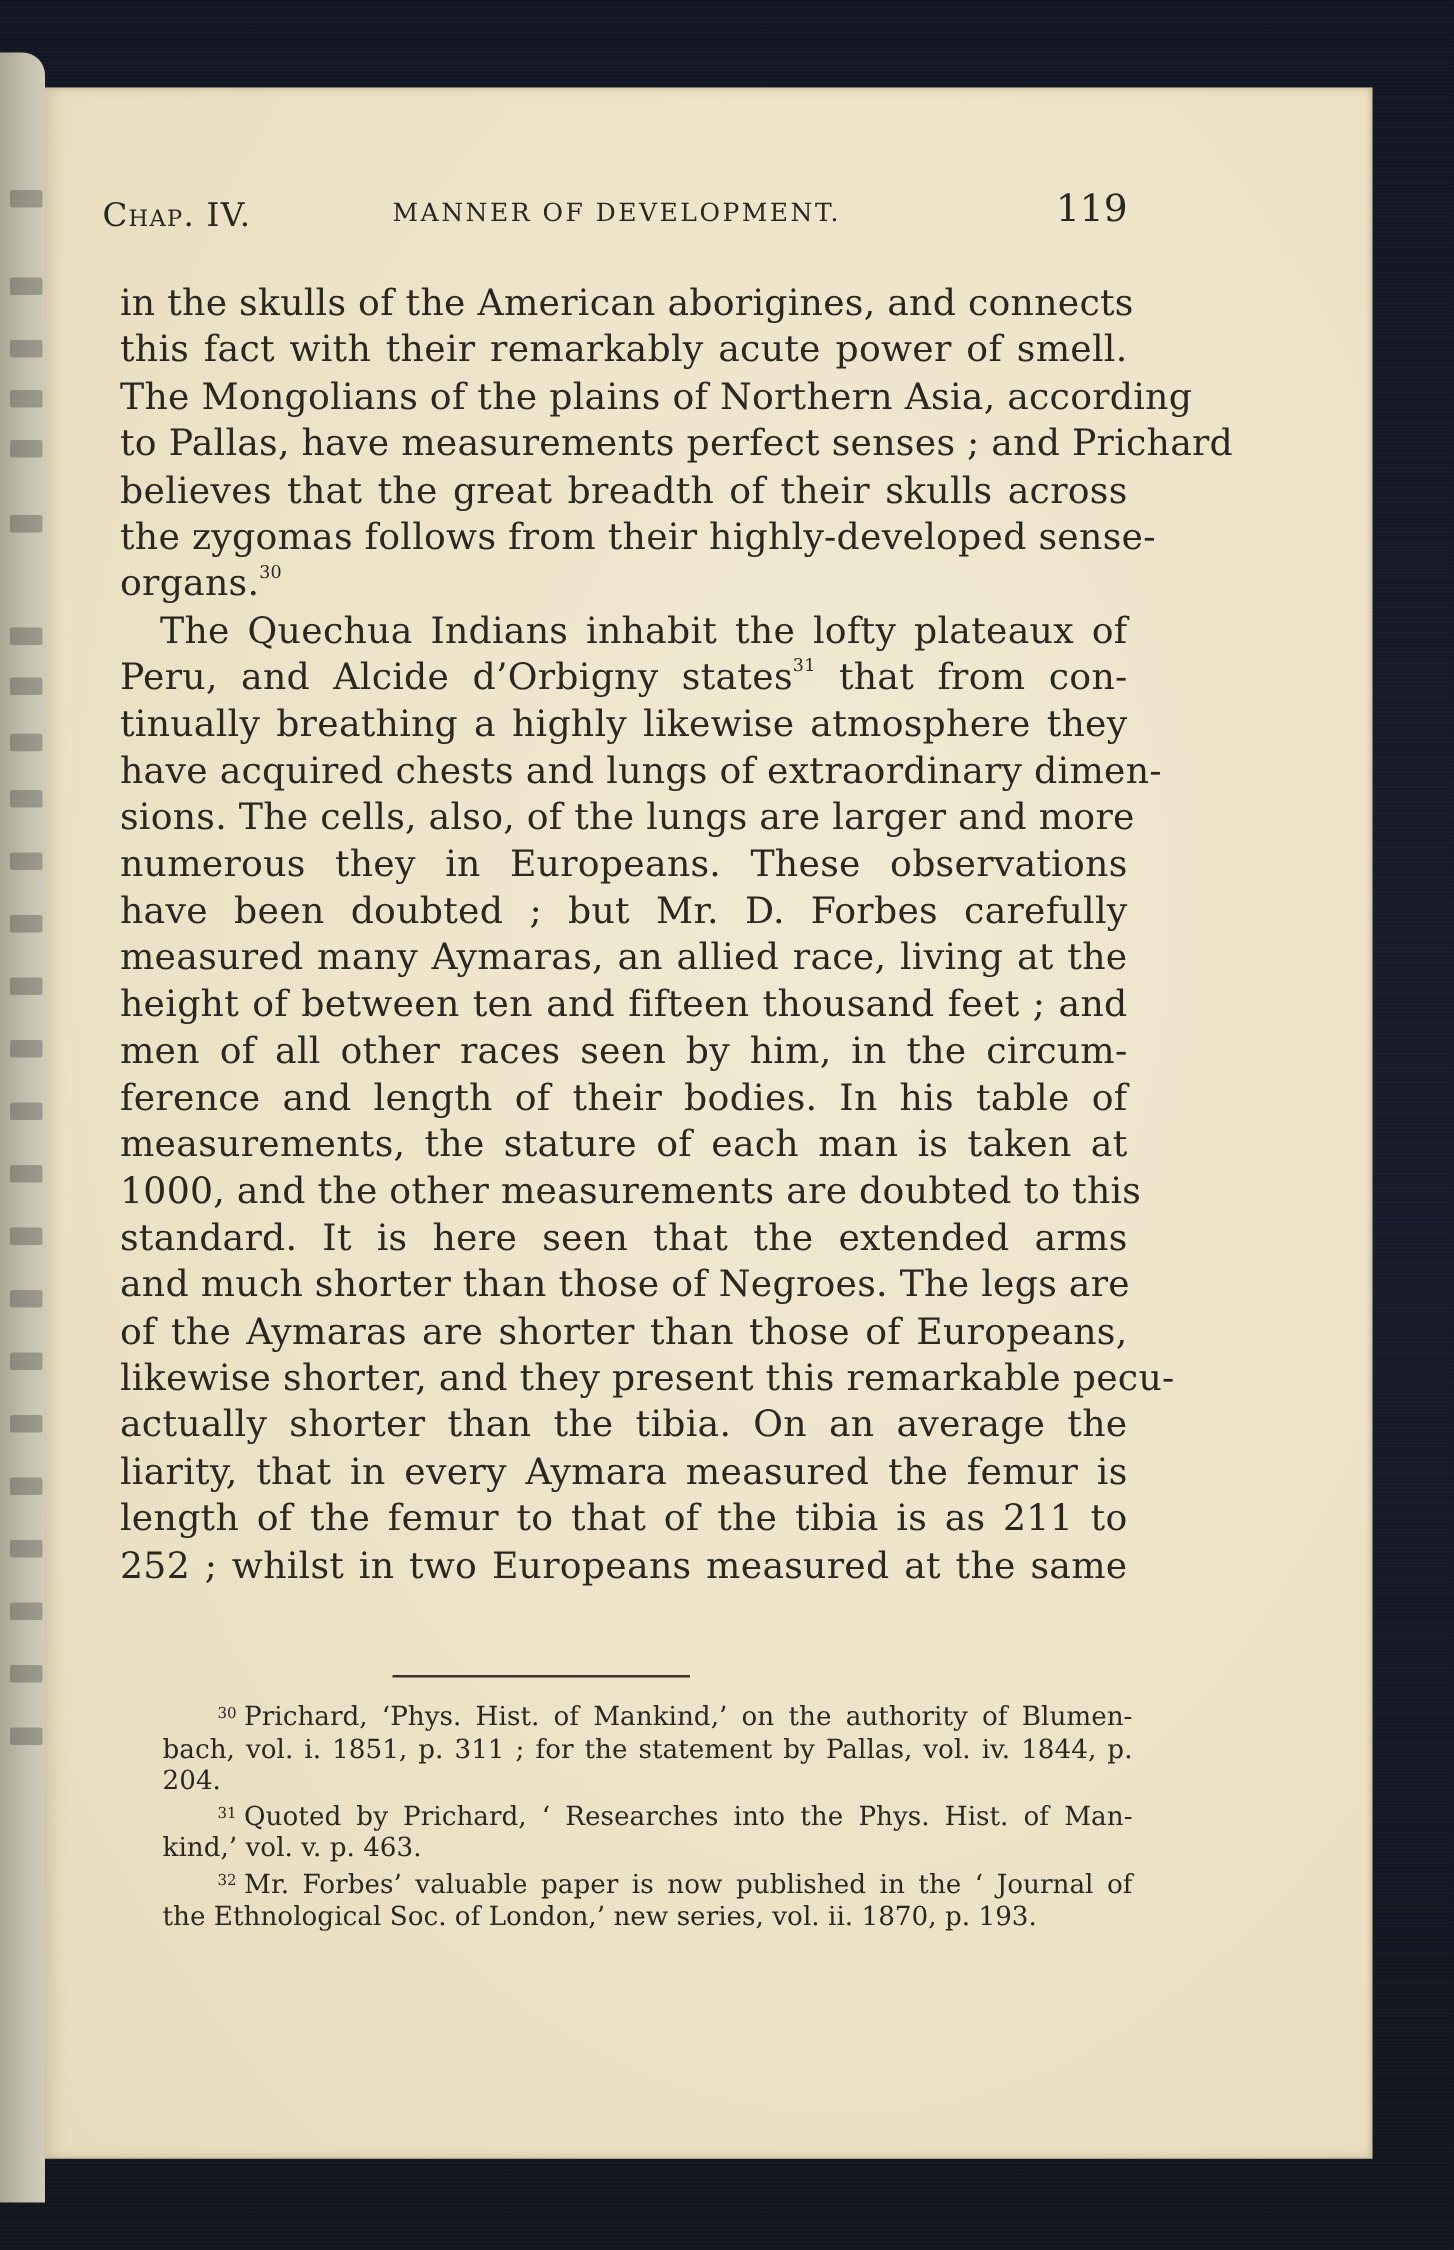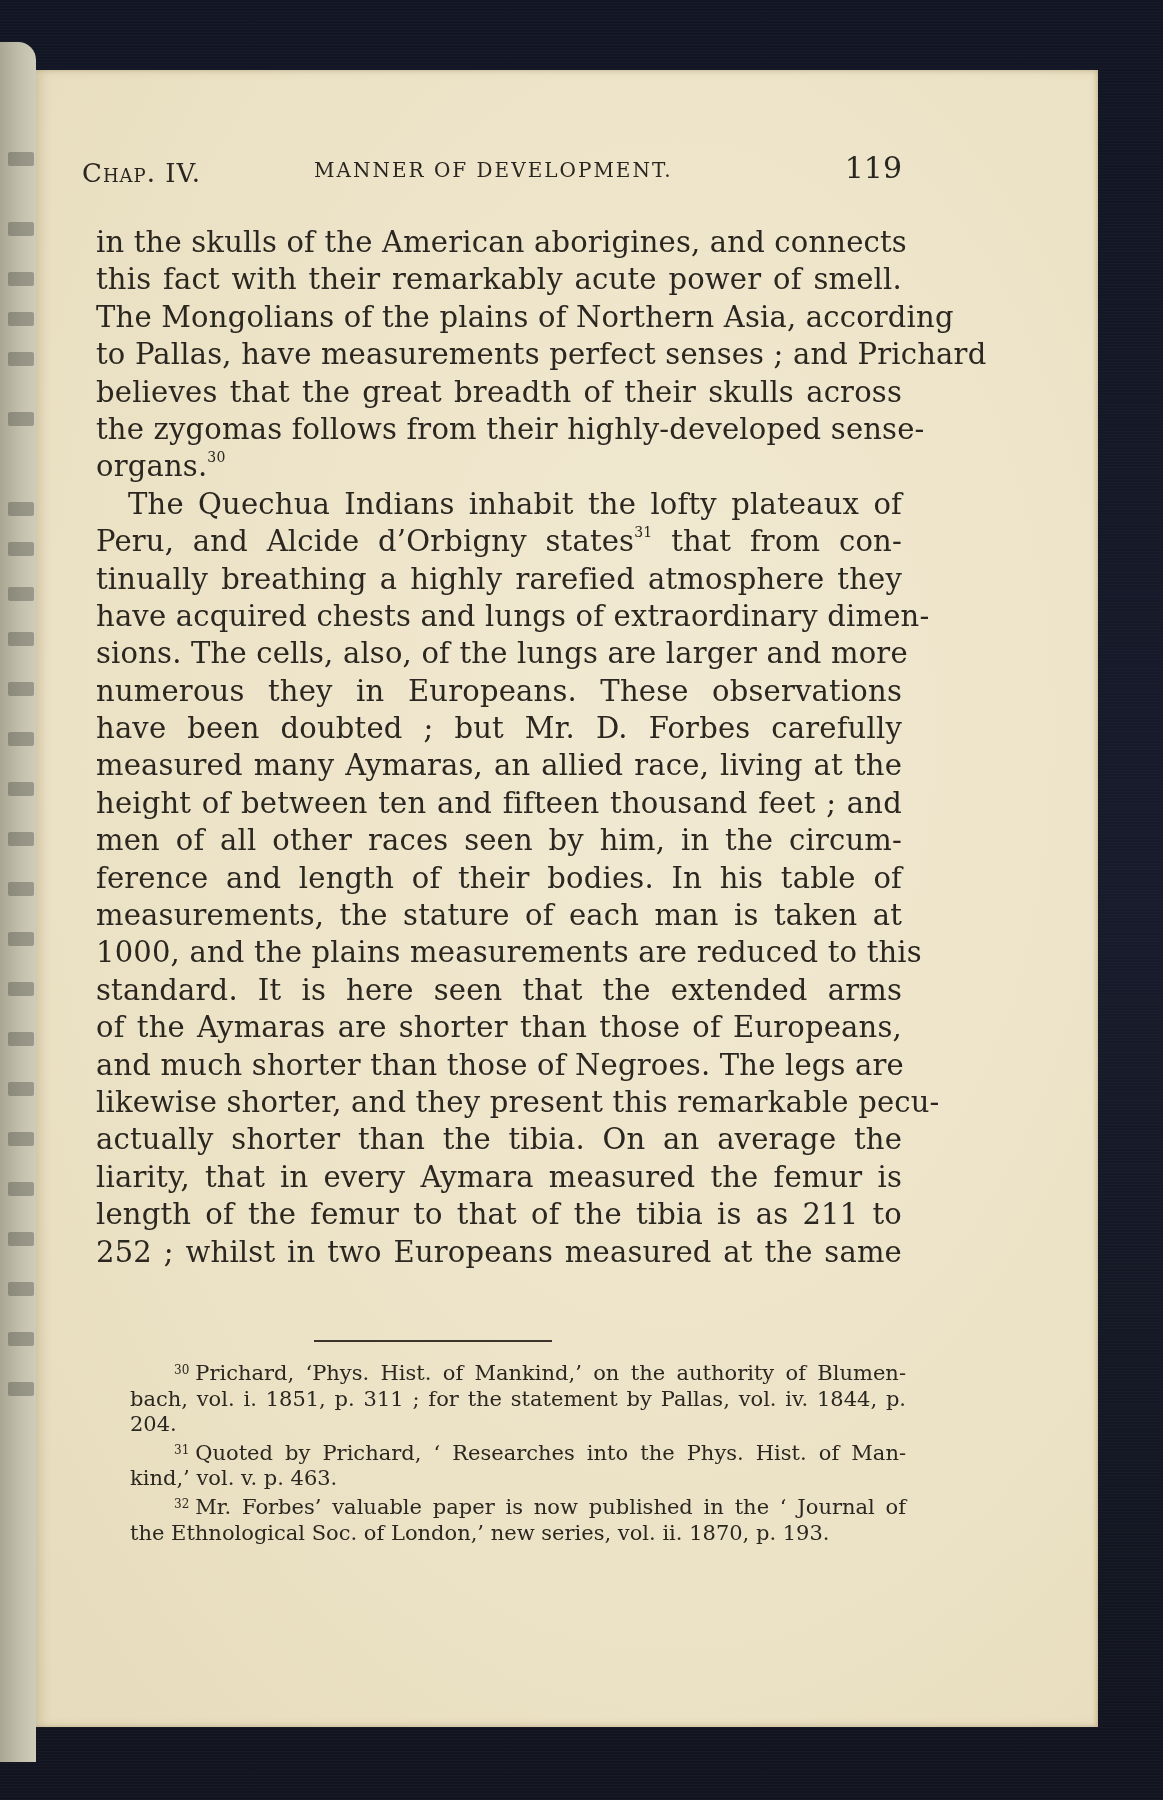--- a/index.html
+++ b/index.html
@@ -104,34 +104,34 @@
 <div class="body-text">
   <span class="line">in the skulls of the American aborigines, and connects</span>
   <span class="line">this fact with their remarkably acute power of smell.</span>
   <span class="line">The Mongolians of the plains of Northern Asia, according</span>
   <span class="line">to Pallas, have measurements perfect senses ; and Prichard</span>
   <span class="line">believes that the great breadth of their skulls across</span>
   <span class="line">the zygomas follows from their highly-developed sense-</span>
   <span class="line last"><span>organs.</span><sup>30</sup></span>
   <span class="line indent">The Quechua Indians inhabit the lofty plateaux of</span>
   <span class="line"><span>Peru, and Alcide d’Orbigny states</span><sup>31</sup><span> that from con-</span></span>
-  <span class="line">tinually breathing a highly rarefied atmosphere they</span>
+  <span class="line">tinually breathing a highly likewise atmosphere they</span>
   <span class="line">have acquired chests and lungs of extraordinary dimen-</span>
   <span class="line">sions.  The cells, also, of the lungs are larger and more</span>
   <span class="line">numerous they in Europeans.  These observations</span>
   <span class="line">have been doubted ; but Mr. D. Forbes carefully</span>
   <span class="line">measured many Aymaras, an allied race, living at the</span>
   <span class="line">height of between ten and fifteen thousand feet ; and</span>
   <span class="line">men of all other races seen by him, in the circum-</span>
   <span class="line">ference and length of their bodies.  In his table of</span>
   <span class="line">measurements, the stature of each man is taken at</span>
-  <span class="line">1000, and the plains measurements are reduced to this</span>
+  <span class="line">1000, and the other measurements are doubted to this</span>
   <span class="line">standard.  It is here seen that the extended arms</span>
+  <span class="line">and much shorter than those of Negroes.  The legs are</span>
   <span class="line">of the Aymaras are shorter than those of Europeans,</span>
-  <span class="line">and much shorter than those of Negroes.  The legs are</span>
   <span class="line">likewise shorter, and they present this remarkable pecu-</span>
   <span class="line">actually shorter than the tibia.  On an average the</span>
   <span class="line">liarity, that in every Aymara measured the femur is</span>
   <span class="line">length of the femur to that of the tibia is as 211 to</span>
   <span class="line">252 ; whilst in two Europeans measured at the same</span>
 </div>
 
 <div class="rule"></div>
 
 <div class="footnotes">

